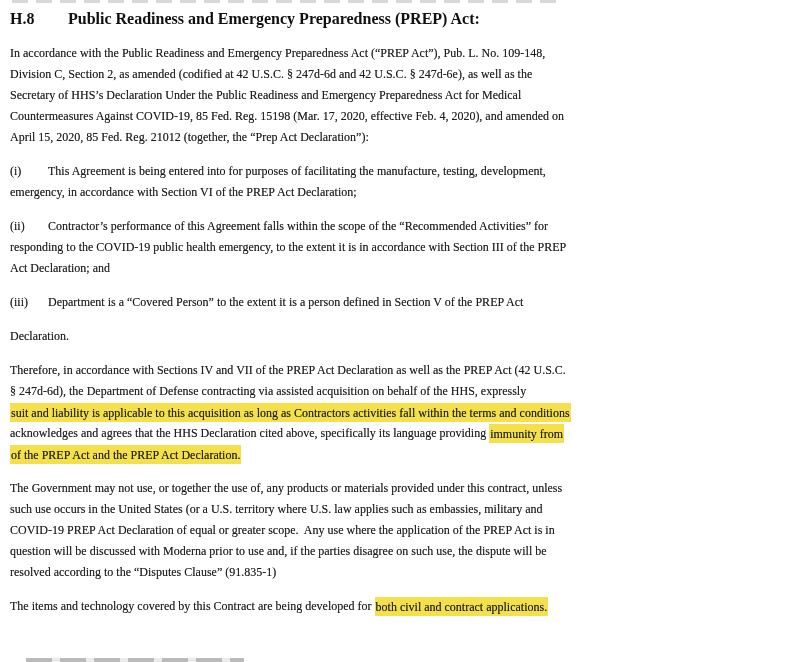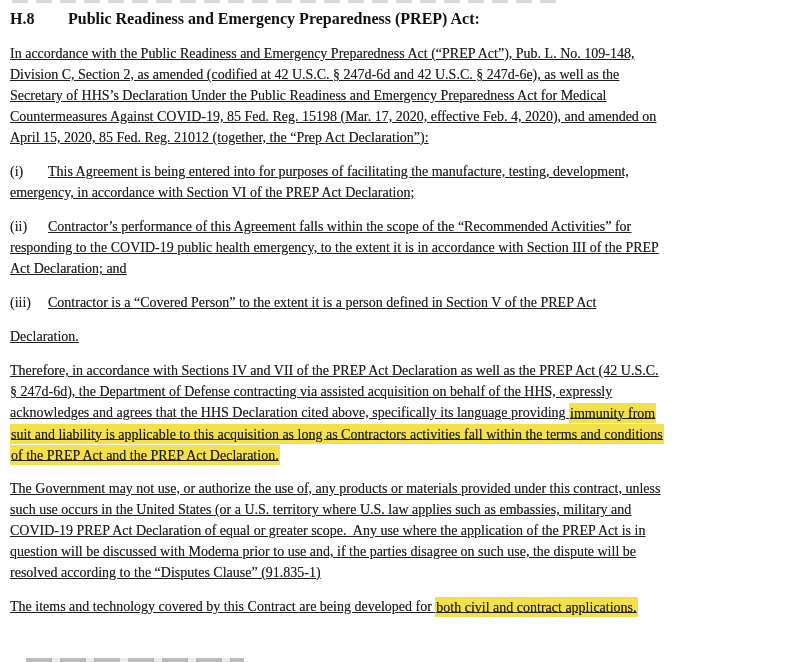--- a/index.html
+++ b/index.html
@@ -44,25 +44,24 @@
     color: #101010;
     margin-top: 3px;
   }
   .hnum {
     display: inline-block;
     width: 58px;
   }
   .para { margin-top: 13px; }
   .line {
     white-space: pre;
-    font-size: 14px;
+    font-size: 12px;
     line-height: 21px;
     height: 21px;
     text-shadow: 0 0 0.5px rgba(30,30,30,0.55);
-    text-decoration: underline;
   }
   .plabel {
     display: inline-block;
     width: 38px;
   }
   .hl {
     background: var(--hl-color, #f4e04b);
     padding: 2.5px 1px 3px 1px;
   }
 </style>
@@ -85,34 +84,34 @@
       <div class="para">
         <div class="line"><span class="plabel">(i)</span><span>This Agreement is being entered into for purposes of facilitating the manufacture, testing, development,</span></div>
         <div class="line"><span>emergency, in accordance with Section VI of the PREP Act Declaration;</span></div>
       </div>
       <div class="para">
         <div class="line"><span class="plabel">(ii)</span><span>Contractor’s performance of this Agreement falls within the scope of the “Recommended Activities” for</span></div>
         <div class="line"><span>responding to the COVID-19 public health emergency, to the extent it is in accordance with Section III of the PREP</span></div>
         <div class="line"><span>Act Declaration; and</span></div>
       </div>
       <div class="para">
-        <div class="line"><span class="plabel">(iii)</span><span>Contractor is a “Covered Person” to the extent it is a person defined in Section V of the PREP Act</span></div>
+        <div class="line"><span class="plabel">(iii)</span><span>Department is a “Covered Person” to the extent it is a person defined in Section V of the PREP Act</span></div>
       </div>
       <div class="para">
         <div class="line"><span>Declaration.</span></div>
       </div>
       <div class="para">
         <div class="line"><span>Therefore, in accordance with Sections IV and VII of the PREP Act Declaration as well as the PREP Act (42 U.S.C.</span></div>
         <div class="line"><span>§ 247d-6d), the Department of Defense contracting via assisted acquisition on behalf of the HHS, expressly</span></div>
+        <div class="line"><span class="hl">suit and liability is applicable to this acquisition as long as Contractors activities fall within the terms and conditions</span></div>
         <div class="line"><span>acknowledges and agrees that the HHS Declaration cited above, specifically its language providing </span><span class="hl">immunity from</span></div>
-        <div class="line"><span class="hl">suit and liability is applicable to this acquisition as long as Contractors activities fall within the terms and conditions</span></div>
         <div class="line"><span class="hl">of the PREP Act and the PREP Act Declaration.</span></div>
       </div>
       <div class="para">
-        <div class="line"><span>The Government may not use, or authorize the use of, any products or materials provided under this contract, unless</span></div>
+        <div class="line"><span>The Government may not use, or together the use of, any products or materials provided under this contract, unless</span></div>
         <div class="line"><span>such use occurs in the United States (or a U.S. territory where U.S. law applies such as embassies, military and</span></div>
         <div class="line"><span>COVID-19 PREP Act Declaration of equal or greater scope.  Any use where the application of the PREP Act is in</span></div>
         <div class="line"><span>question will be discussed with Moderna prior to use and, if the parties disagree on such use, the dispute will be</span></div>
         <div class="line"><span>resolved according to the “Disputes Clause” (91.835-1)</span></div>
       </div>
       <div class="para">
         <div class="line"><span>The items and technology covered by this Contract are being developed for </span><span class="hl">both civil and contract applications.</span></div>
       </div>
     </div>
 

